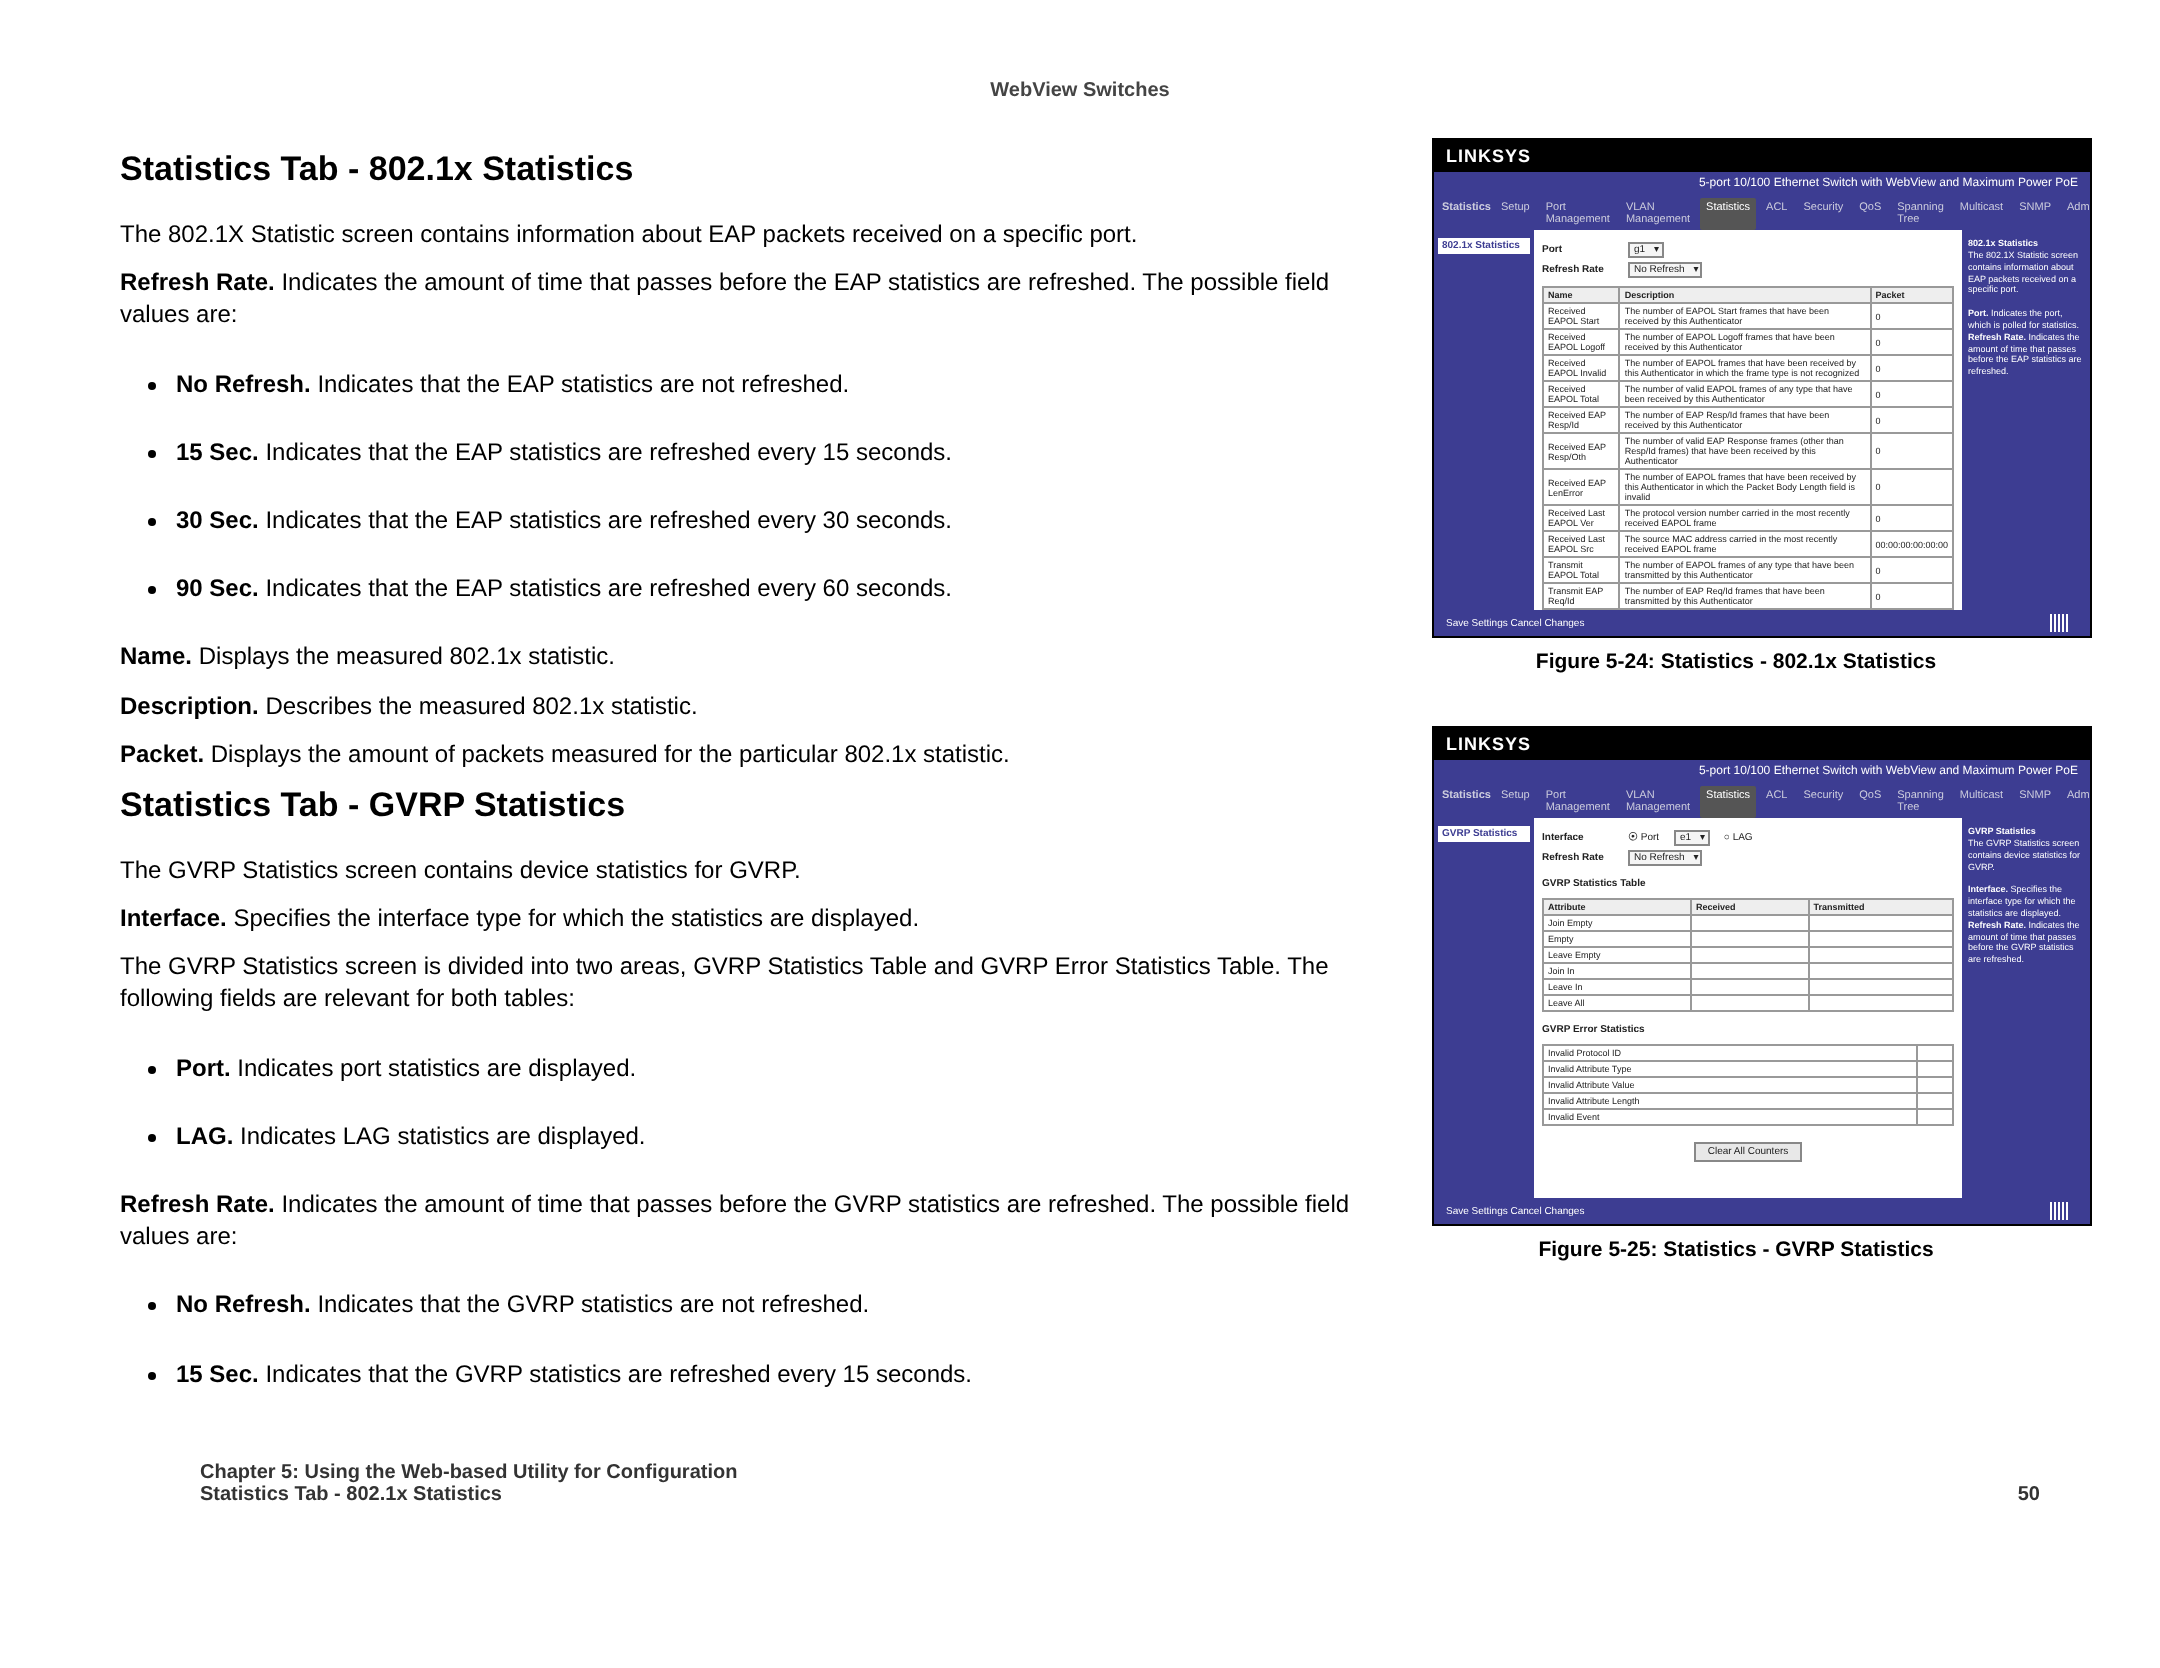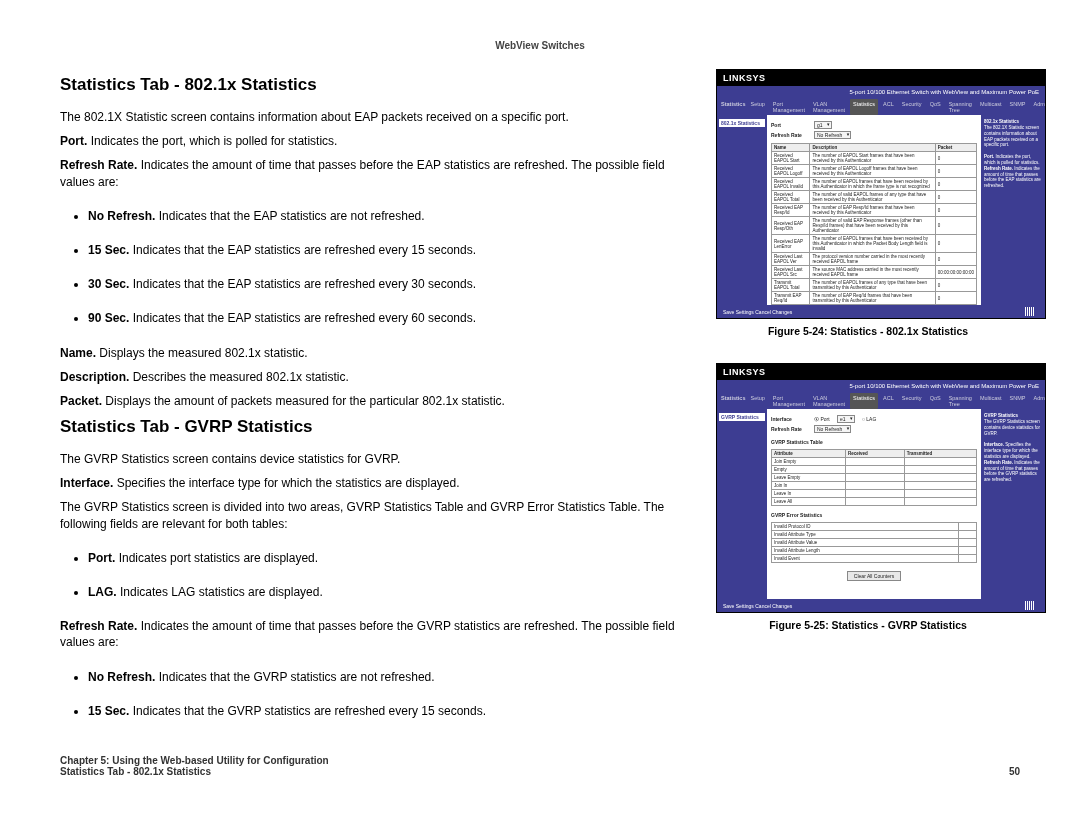--- a/index.html
+++ b/index.html
@@ -209,36 +209,33 @@
   }
   .page-footer {
     display: flex;
     justify-content: space-between;
     align-items: flex-end;
     margin-top: 18px;
     font-size: 10px;
     font-weight: bold;
     color: #333;
   }
-  .page-footer .lines .line { display: block; }
+  .page-footer .lines .line { display: block; margin-left: 40px; }
 </style>
 </head>
 <body>
 
 <div class="top-label">WebView Switches</div>
 
 <div class="cols">
   <div class="left">
 
     <h2>Statistics Tab - 802.1x Statistics</h2>
     <p>The 802.1X Statistic screen contains information about EAP packets received on a specific port.</p>
 
-    <p>
-      <span class="b">Port.</span><span> Indicates the port, which is polled for statistics.</span>
-    </p>
 
     <p>
       <span class="b">Refresh Rate.</span><span> Indicates the amount of time that passes before the EAP statistics are refreshed. The possible field values are:</span>
     </p>
     <ul>
       <li><span class="b">No Refresh.</span><span> Indicates that the EAP statistics are not refreshed.</span></li>
       <li><span class="b">15 Sec.</span><span> Indicates that the EAP statistics are refreshed every 15 seconds.</span></li>
       <li><span class="b">30 Sec.</span><span> Indicates that the EAP statistics are refreshed every 30 seconds.</span></li>
       <li><span class="b">90 Sec.</span><span> Indicates that the EAP statistics are refreshed every 60 seconds.</span></li>
     </ul>

